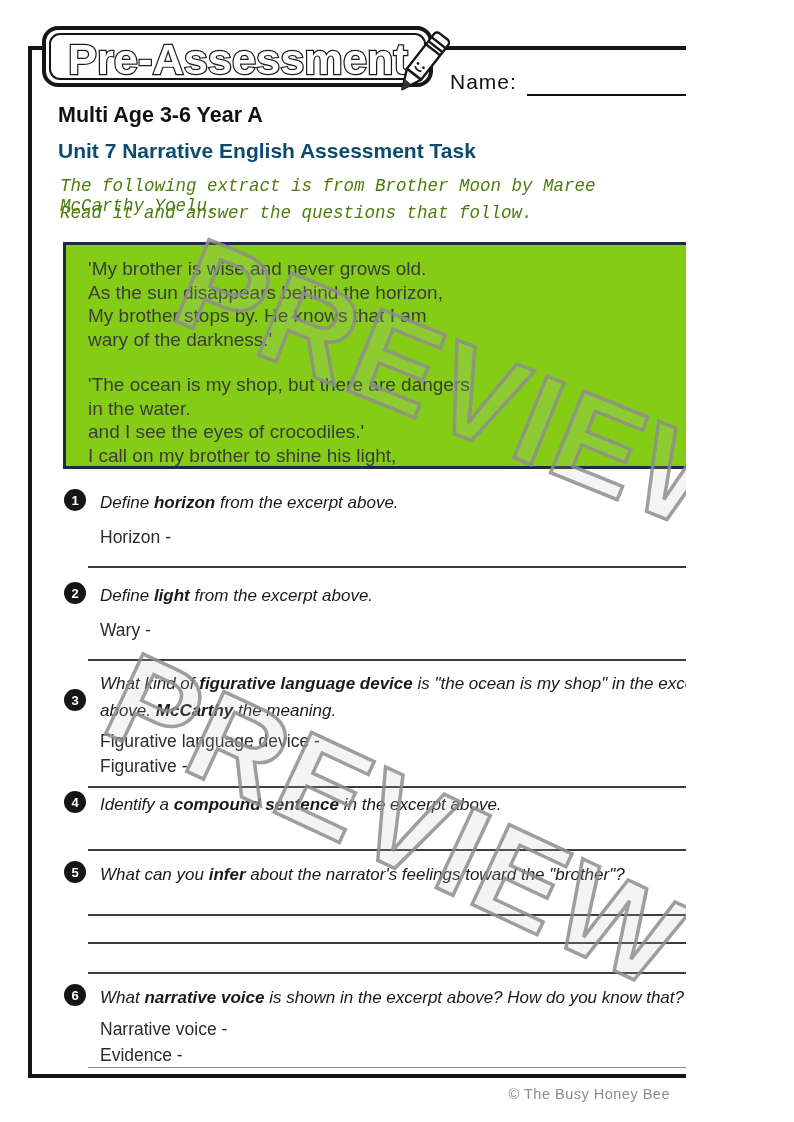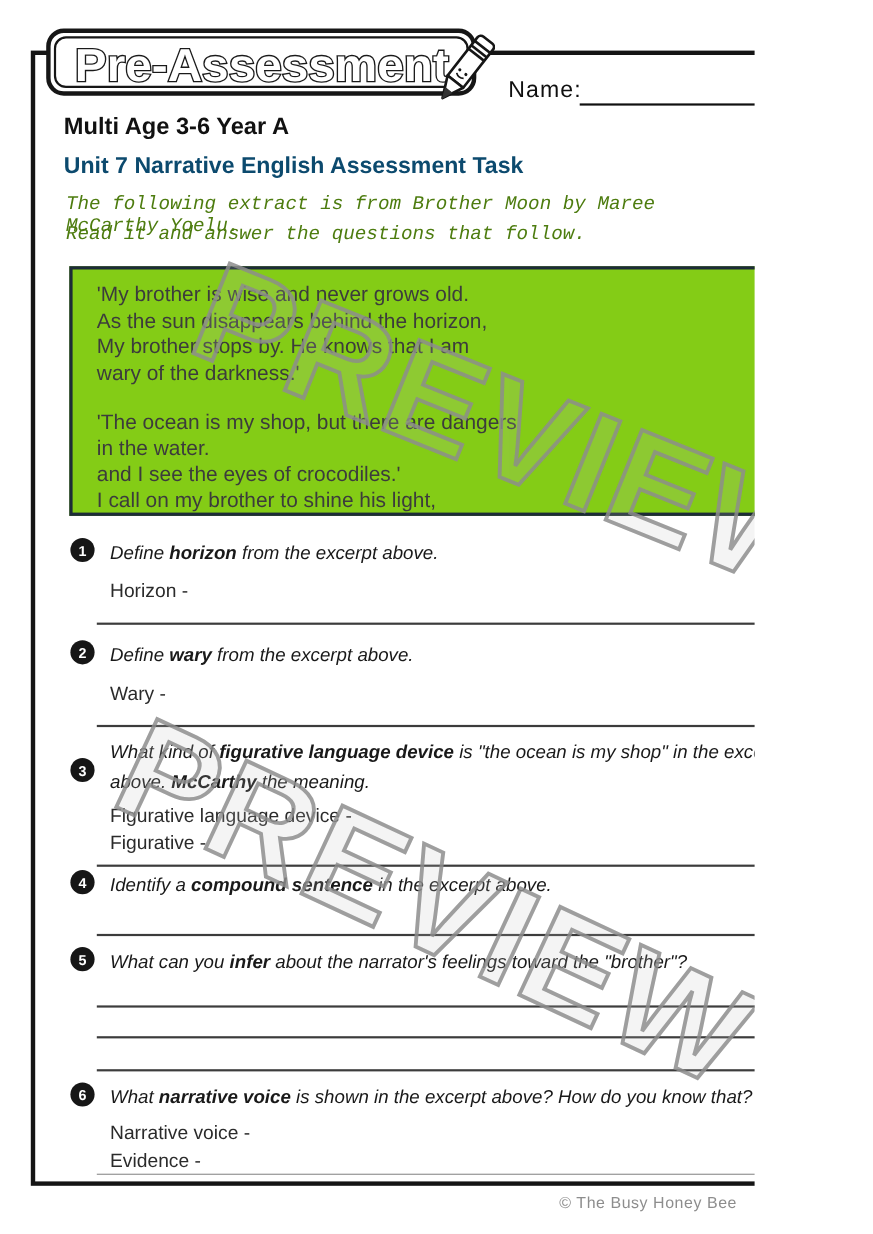--- a/index.html
+++ b/index.html
@@ -12,21 +12,21 @@
 
   
   .badge{position:absolute;left:42px;top:26px;width:391px;height:61px;background:#fff;
          border:4px solid #161616;border-radius:16px;box-sizing:border-box;z-index:5;}
   .badge-inner{position:absolute;inset:3px;border:2px solid #161616;border-radius:11px;}
   .badge svg{position:absolute;left:4px;top:5px;}
 
   .pencil{position:absolute;left:394px;top:28px;z-index:6;}
   .koala{position:absolute;left:686px;top:3px;z-index:6;}
 
-  .name-row{position:absolute;left:450px;top:70px;font-size:21px;letter-spacing:1px;color:#101010;margin-left:12px;}
+  .name-row{position:absolute;left:450px;top:70px;font-size:21px;letter-spacing:1px;color:#101010;}
   .name-rule{position:absolute;left:527px;top:94px;width:176px;border-top:2px solid #101010;}
 
   .course-title{position:absolute;left:58px;top:103px;font-size:21.5px;font-weight:bold;color:#111;}
   .task-title{position:absolute;left:58px;top:139px;font-size:21px;font-weight:bold;color:#0c4a6e;}
   .instr{position:absolute;left:60px;font-size:17.5px;font-style:italic;color:#4d7c0f;font-family:Liberation Mono, monospace;}
 
   .excerpt{position:absolute;left:63px;top:242px;width:674px;height:227px;box-sizing:border-box;
            background:#84cc16;border:3px solid #1d2c37;padding:12px 22px;
            font-size:19px;line-height:23.5px;color:#3c3c3c;}
   .stanza2{margin-top:22px;}
@@ -116,21 +116,21 @@
       <div>I call on my brother to shine his light,</div>
     </div>
   </div>
 
   <div class="qnum" style="top:489px">1</div>
   <div class="qtext" style="top:489px"><span>Define </span><b>horizon</b><span> from the excerpt above.</span></div>
   <div class="alabel" style="top:527px">Horizon -</div>
   <div class="rule" style="top:566px"></div>
 
   <div class="qnum" style="top:582px">2</div>
-  <div class="qtext" style="top:582px"><span>Define </span><b>wary</b><span> from the excerpt above.</span></div>
+  <div class="qtext" style="top:582px"><span>Define </span><b>light</b><span> from the excerpt above.</span></div>
   <div class="alabel" style="top:620px">Wary -</div>
   <div class="rule" style="top:659px"></div>
 
   <div class="qnum" style="top:689px">3</div>
   <div class="qtext" style="top:670px"><span>What kind of </span><b>figurative language device</b><span> is "the ocean is my shop" in the excerpt above. </span><b>McCarthy</b><span> the meaning.</span></div>
   <div class="alabel" style="top:731px">Figurative language device -</div>
   <div class="alabel" style="top:756px">Figurative -</div>
   <div class="rule" style="top:786px"></div>
 
   <div class="qnum" style="top:791px">4</div>

